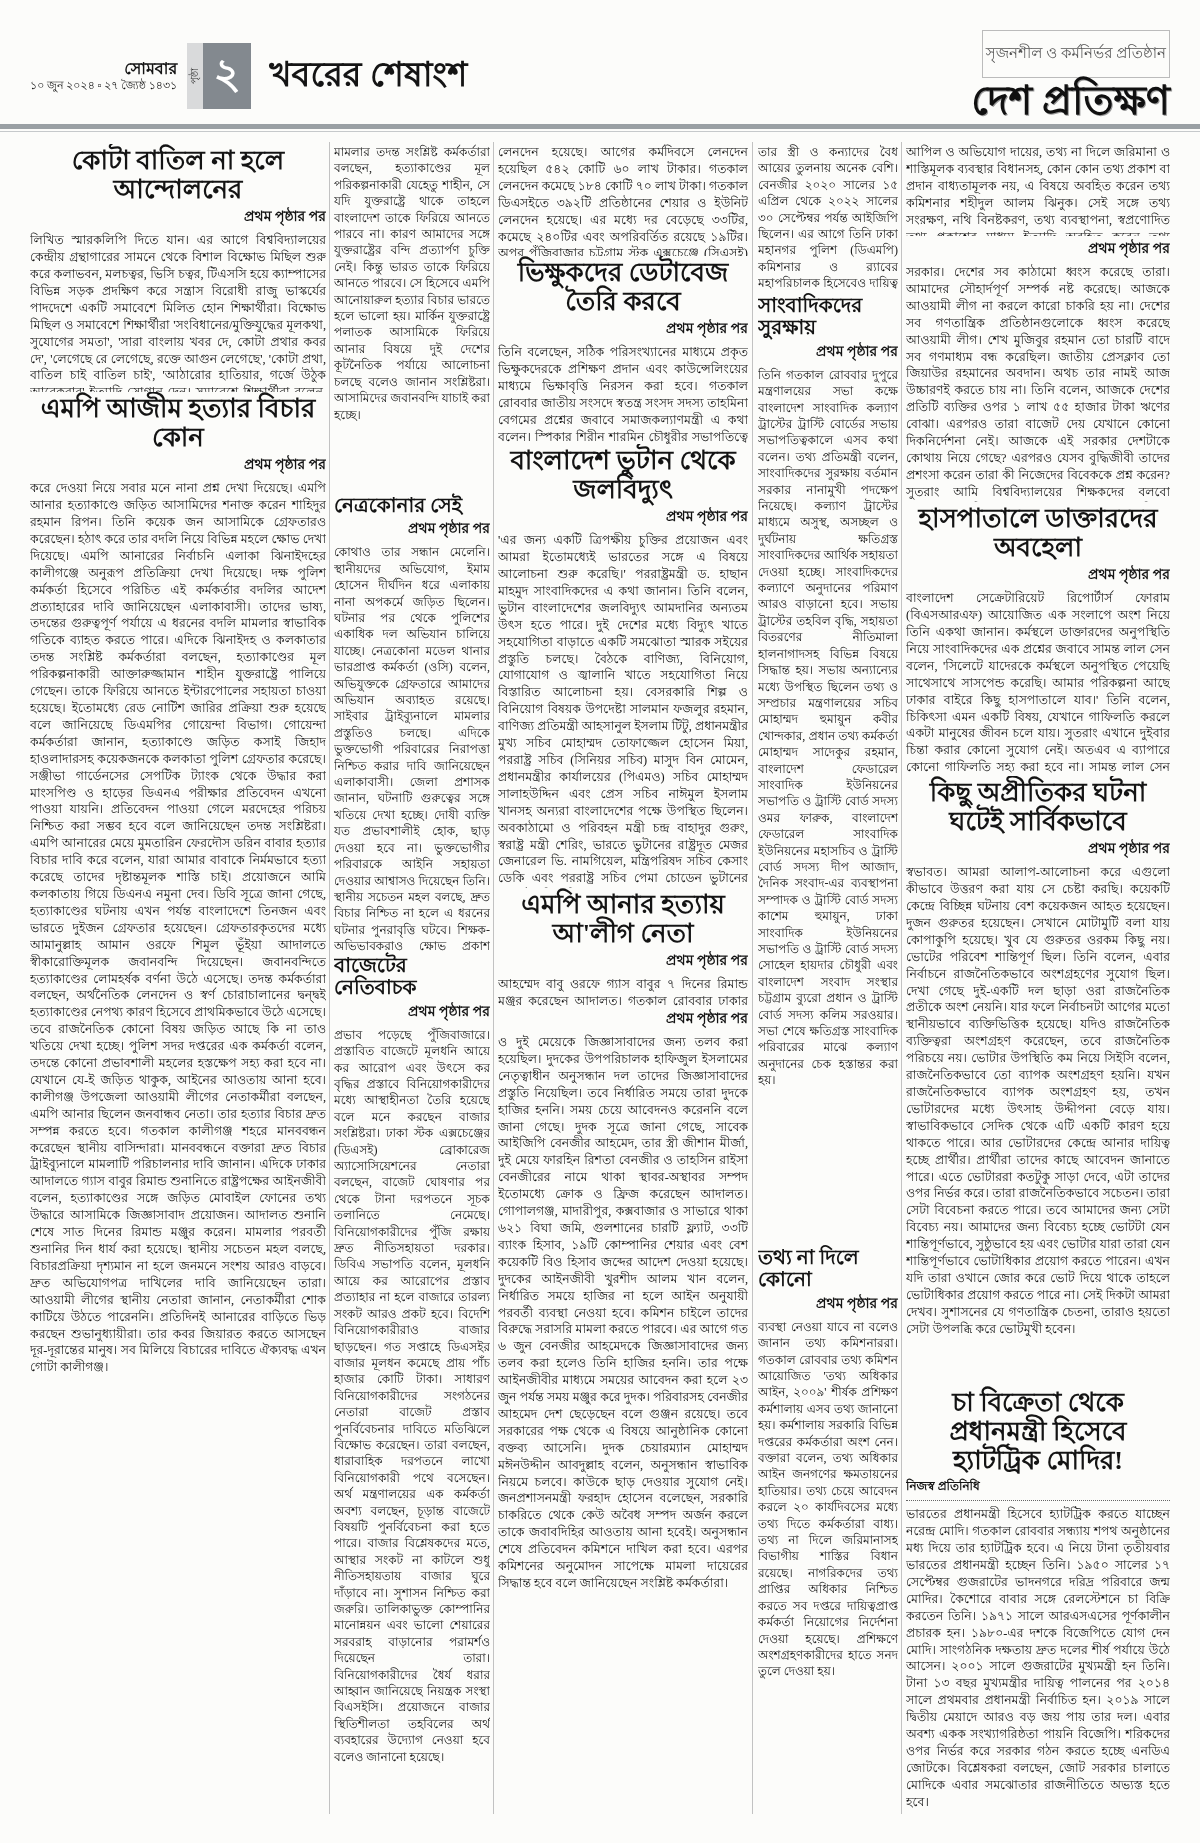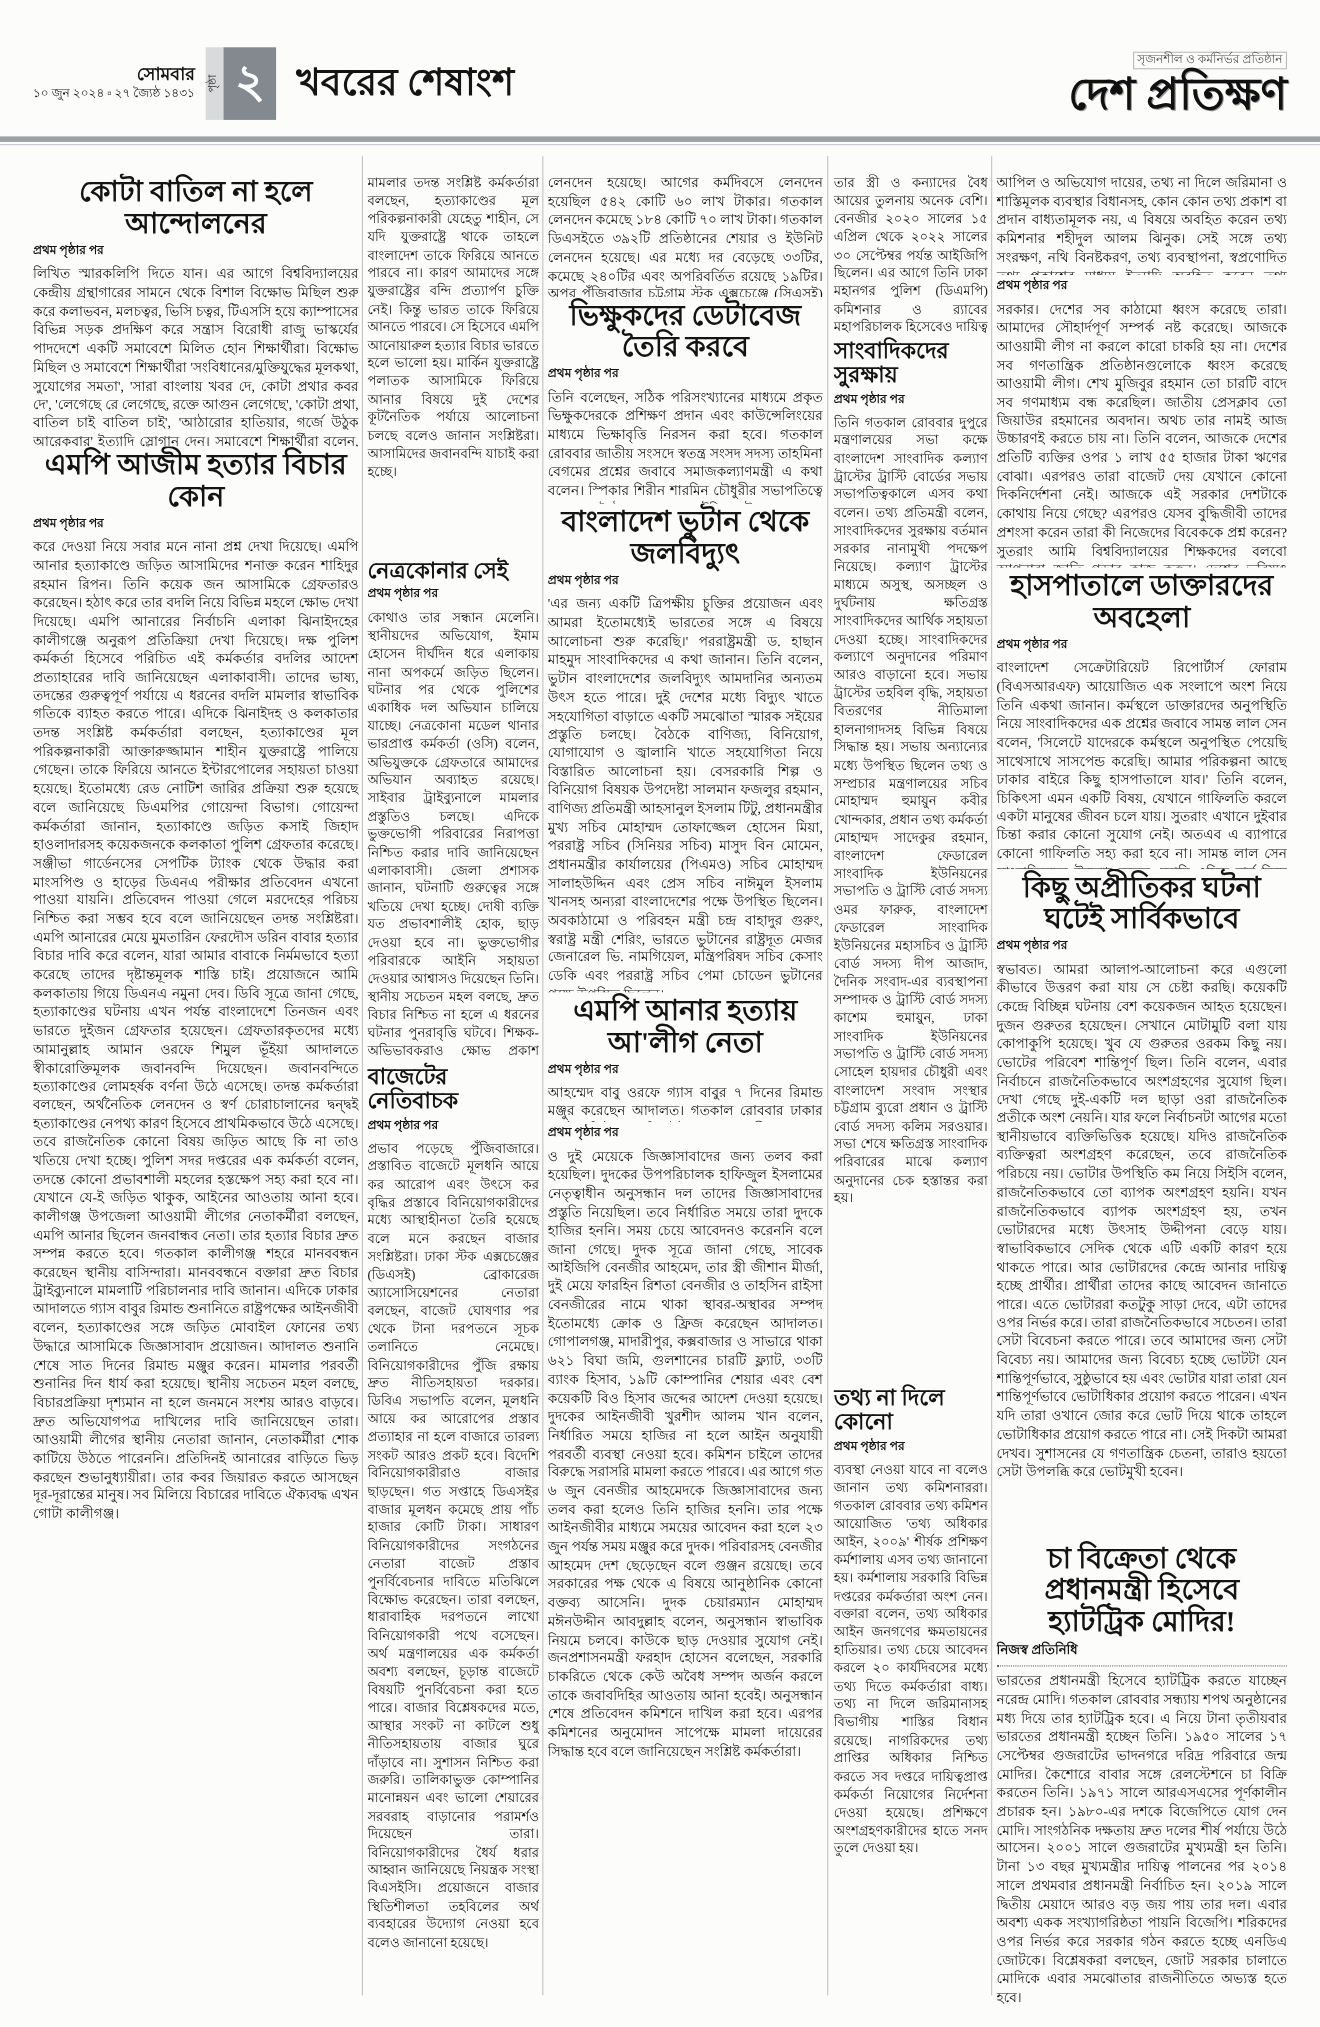--- a/index.html
+++ b/index.html
@@ -11,38 +11,38 @@
   .dateblock .day{font-size:16px;font-weight:700;}
   .dateblock .date{font-size:11px;}
   .pagebox{display:flex;margin-left:10px;height:66px;}
   .pagebox .plabel{writing-mode:vertical-rl;transform:rotate(180deg);font-size:10px;
         background:#d9dadb;color:#333;display:flex;align-items:center;justify-content:center;width:16px;}
   .pagebox .pnum{width:48px;background:#83898f;color:#fff;font-size:42px;font-weight:700;
         display:flex;align-items:center;justify-content:center;}
   .section-title{font-size:34px;font-weight:700;margin-left:18px;letter-spacing:0;white-space:nowrap;}
   .spacer{flex:1;}
   .masthead{text-align:right;line-height:1.05;}
-  .masthead .tagline{font-size:11px;color:#555;display:inline-block;border:1px solid #bbb;padding:1px 3px;margin-bottom:2px;}
+  .masthead .tagline{font-size:15px;color:#555;display:inline-block;border:1px solid #bbb;padding:15px 3px;margin-bottom:2px;}
   .masthead .logo{font-size:40px;font-weight:900;color:#101010;text-shadow:1px 1px 0 #9a9a9a;white-space:nowrap;}
   .header-rule{position:absolute;left:0;right:0;top:124px;height:5px;background:#9aa0a4;}
   .header-rule2{position:absolute;left:0;right:0;top:131px;height:1px;background:#c6c9cb;}
   
-  .band{position:absolute;top:158px;height:1672px;overflow:hidden;}
+  .band{position:absolute;top:144px;height:1672px;overflow:hidden;}
   .band-a{left:30px;width:296px;}
   .band-b{left:334px;width:156px;}
   .band-c{left:498px;width:250px;}
   .band-d{left:758px;width:140px;}
   .band-e{left:906px;width:264px;}
   .vsep{position:absolute;top:142px;height:1672px;width:1px;background:#c2c2c2;}
   .vs1{left:329px;}.vs2{left:493px;}.vs3{left:752px;}.vs4{left:901px;}
   
   .art{overflow:hidden;}
   .h-xl{font-size:26px;font-weight:700;text-align:center;line-height:1.12;margin:2px 0 0;}
   .h-md{font-size:20px;font-weight:700;line-height:1.12;margin:2px 0 0;}
-  .cont{font-size:11px;font-weight:700;text-align:left;margin:1px 0 3px;}
+  .cont{font-size:14px;font-weight:700;text-align:right;margin:1px 0 3px;}
   .art p{font-size:12.4px;line-height:16.9px;text-align:justify;margin:0;
          -webkit-hyphens:auto;hyphens:auto;}
   .band-b .art p,.band-d .art p{font-size:12px;line-height:16.4px;}
   .byline{font-size:12px;font-weight:700;margin:2px 0 0;}
   .dotline{border-top:1.5px dotted #666;margin:3px 0 5px;}
   
   .a1{height:248px;} .a2{height:1424px;}
   .b1{height:348px;} .b2{height:460px;} .b3{height:864px;}
   .c1{height:112px;} .c2{height:188px;} .c3{height:444px;} .c4{height:118px;} .c5{height:810px;}
   .d1{height:148px;} .d2{height:952px;} .d3{height:572px;}

